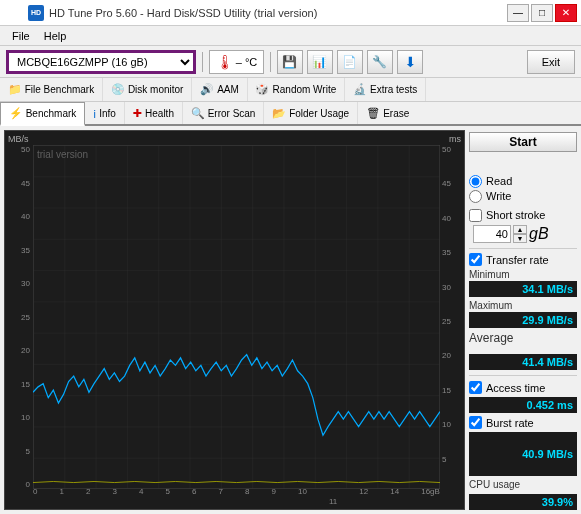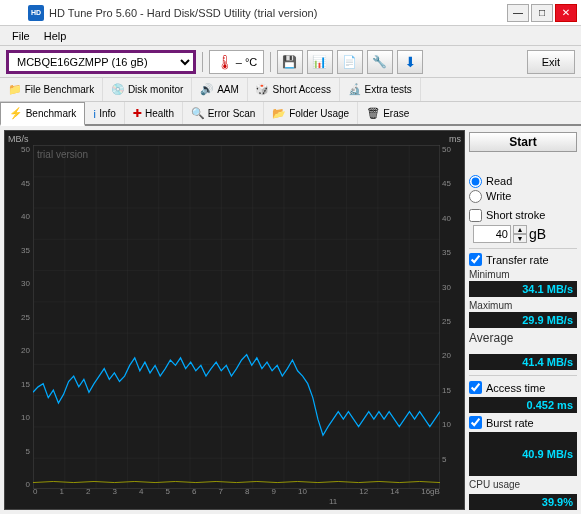--- a/index.html
+++ b/index.html
@@ -52,21 +52,21 @@
   <div style="display:flex;align-items:center;gap:3px;padding:1px 8px;cursor:pointer;border-right:1px solid #ddd;font-size:10px;">
     <span style="font-size:11px;">💿</span>
     <span>Disk monitor</span>
   </div>
   <div style="display:flex;align-items:center;gap:3px;padding:1px 8px;cursor:pointer;border-right:1px solid #ddd;font-size:10px;">
     <span style="font-size:11px;">🔊</span>
     <span>AAM</span>
   </div>
   <div style="display:flex;align-items:center;gap:3px;padding:1px 8px;cursor:pointer;border-right:1px solid #ddd;font-size:10px;">
     <span style="font-size:11px;">🎲</span>
-    <span>Short Access</span>
+    <span>Random Write</span>
   </div>
   <div style="display:flex;align-items:center;gap:3px;padding:1px 8px;cursor:pointer;border-right:1px solid #ddd;font-size:10px;">
     <span style="font-size:11px;">🔬</span>
     <span>Extra tests</span>
   </div>
 </div>
 
 <div style="display:flex;align-items:stretch;background:#f0f0f0;border-bottom:2px solid #888;height:24px;">
   <div style="display:flex;align-items:center;gap:3px;padding:1px 8px;cursor:pointer;background:white;border:1px solid #999;border-bottom:2px solid white;margin-bottom:-2px;font-size:10px;z-index:1;">
     <span style="font-size:11px;color:#ffaa00;">⚡</span>
@@ -270,21 +270,21 @@
       <input type="checkbox" style="margin: 0px;">
       <span>Short stroke</span>
     </label>
 
     <div style="display:flex;align-items:center;gap:2px;margin-left:4px;">
       <input type="text" style="width: 38px; height: 18px; border: 1px solid rgb(170, 170, 170); text-align: right; font-size: 11px; padding: 1px 2px;" value="40">
       <div style="display:flex;flex-direction:column;">
         <button style="width:14px;height:9px;border:1px solid #aaa;background:#f0f0f0;cursor:pointer;font-size:7px;line-height:1;padding:0;">▲</button>
         <button style="width:14px;height:9px;border:1px solid #aaa;background:#f0f0f0;cursor:pointer;font-size:7px;line-height:1;padding:0;">▼</button>
       </div>
-      <span style="font-size:14px;">gB</span>
+      <span style="font-size:16px;font-style:italic;">gB</span>
     </div>
 
     <div style="height:1px;background:#ccc;margin:2px 0;"></div>
 
     <label style="display:flex;align-items:center;gap:4px;font-size:11px;cursor:pointer;">
       <input type="checkbox" checked="" style="margin: 0px;">
       <span>Transfer rate</span>
     </label>
 
     <div>

